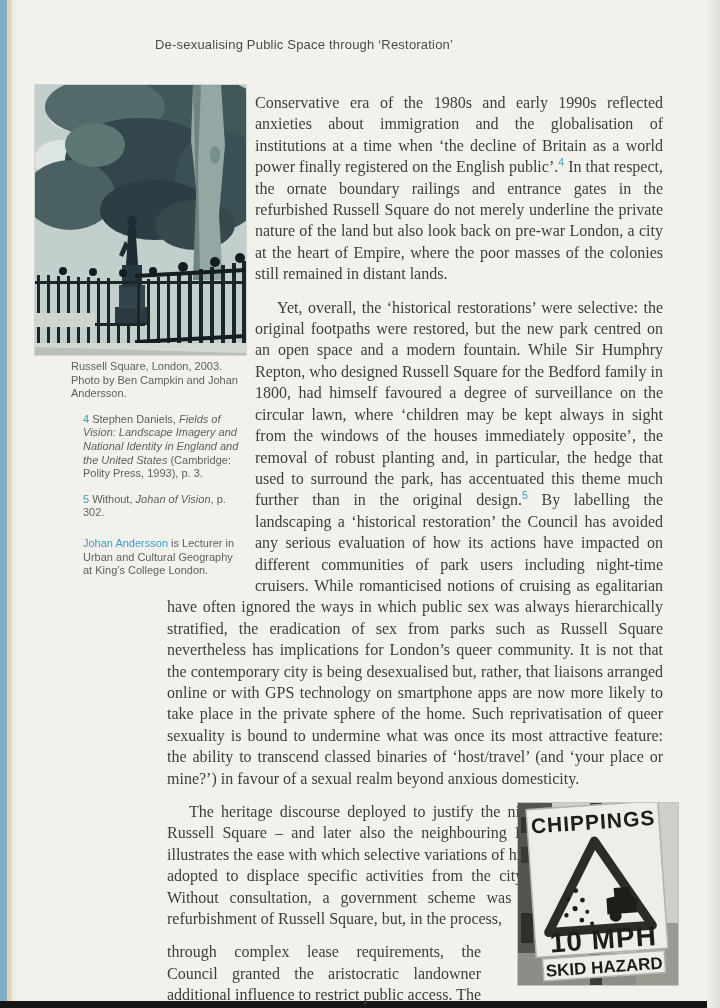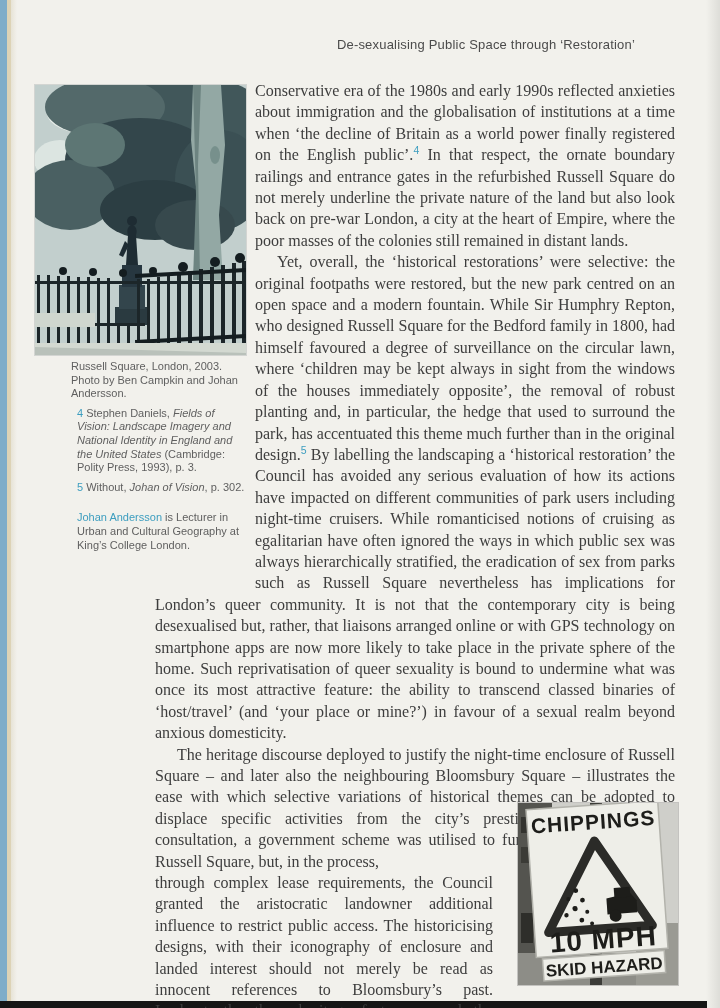--- a/index.html
+++ b/index.html
@@ -11,44 +11,44 @@
   
   .edge-blue{position:absolute;left:0;top:0;width:7px;height:1008px;background:#7fadc9;}
   .edge-cream{position:absolute;left:7px;top:0;width:4px;height:1008px;background:#ddd3b6;}
   .edge-fade{position:absolute;left:11px;top:0;width:6px;height:1008px;background:linear-gradient(90deg,#e7e3d6,#f2f1ec);}
   .edge-right{position:absolute;right:0;top:0;width:14px;height:1008px;background:linear-gradient(90deg,#f2f1ec,#ddddd8);}
   .bottom-bar{position:absolute;left:0;top:1001px;width:707px;height:7px;background:#161616;}
 
   
   .running-header{
     position:absolute;left:155px;top:37px;width:480px;
-    font-size:13px;color:#4b4b4b;letter-spacing:.2px;text-align:right;
+    font-size:13px;color:#4b4b4b;letter-spacing:.2px;
   }
 
   
   .figure-photo{position:absolute;left:35px;top:85px;width:211px;height:270px;box-shadow:0 0 0 1px rgba(120,130,130,.25);}
   .sidebar-notes{
     position:absolute;left:71px;top:360px;width:180px;
     font-size:11px;line-height:13.6px;color:#5f5f5f;
   }
   .caption-block{margin:0 0 4px 0;}
-  .fn{margin:6px;}
+  .fn{margin:12px;}
   .fn-num{color:#3c9dbf;padding-right:3px;}
   .fn-italic{font-style:italic;}
   .bio-block{margin-top:17px;}
   .bio-name{color:#3c9dbf;font-weight:normal;}
 
   
   .main-text{
     position:absolute;left:155px;top:80px;width:520px;
     font-family:"Liberation Serif",serif;
     font-size:16px;line-height:21.4px;color:#3d3d3d;
     text-align:justify;hyphens:auto;-webkit-hyphens:auto;
   }
-  .main-text p{margin:0;}
+  .main-text p{margin:12px;}
   .indent{text-indent:22px;}
   .col-spacer{float:left;width:100px;height:512px;}
   .sign-spacer{float:right;width:172px;height:180px;margin-left:10px;}
   sup.note{color:#3c9dbf;font-size:10.5px;line-height:0;vertical-align:6px;font-family:"Liberation Sans",sans-serif;}
 
   
   .sign-photo{position:absolute;left:518px;top:803px;width:160px;height:182px;box-shadow:0 0 0 1px rgba(90,90,90,.3);}
 </style>
 </head>
 <body>

